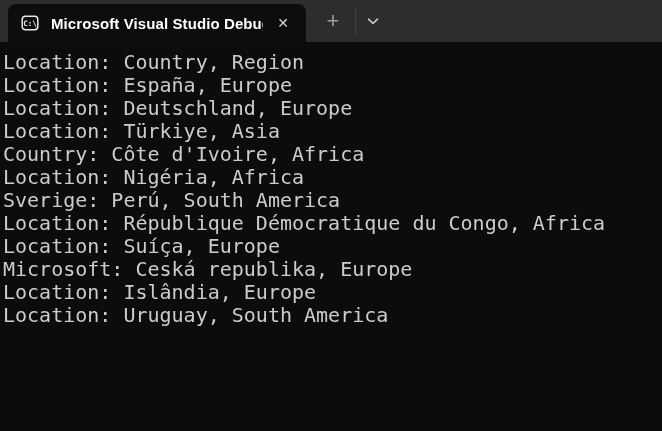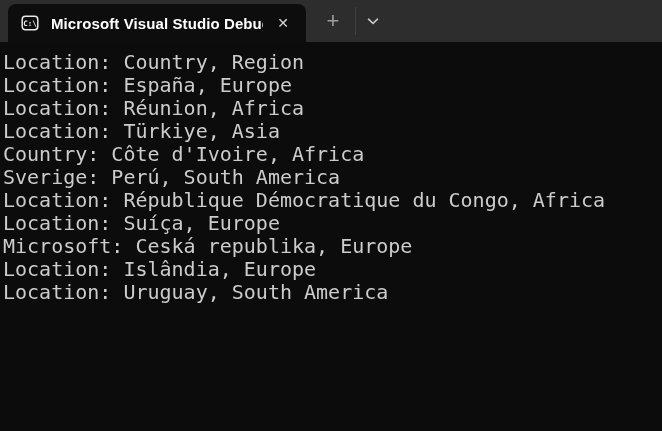--- a/index.html
+++ b/index.html
@@ -124,22 +124,23 @@
       <polyline points="1.5,1.2 6,5.4 10.5,1.2" fill="none" stroke="#c6c6c6" stroke-width="1.6" stroke-linecap="round" stroke-linejoin="round"></polyline>
     </svg>
   </div>
 
 </div>
 
 <div class="terminal">
 
 <div class="terminal-line">Location: Country, Region</div>
     <div class="terminal-line">Location: España, Europe</div>
-    <div class="terminal-line">Location: Réunion, Africa</div>
+    <div class="terminal-line">Location: Deutschland, Europe</div>
     <div class="terminal-line">Location: Türkiye, Asia</div>
     <div class="terminal-line">Country: Côte d'Ivoire, Africa</div>
+    <div class="terminal-line">Location: Nigéria, Africa</div>
     <div class="terminal-line">Sverige: Perú, South America</div>
     <div class="terminal-line">Location: République Démocratique du Congo, Africa</div>
     <div class="terminal-line">Location: Suíça, Europe</div>
     <div class="terminal-line">Microsoft: Ceská republika, Europe</div>
     <div class="terminal-line">Location: Islândia, Europe</div>
     <div class="terminal-line">Location: Uruguay, South America</div>
   </div>
 
 </body></html>

